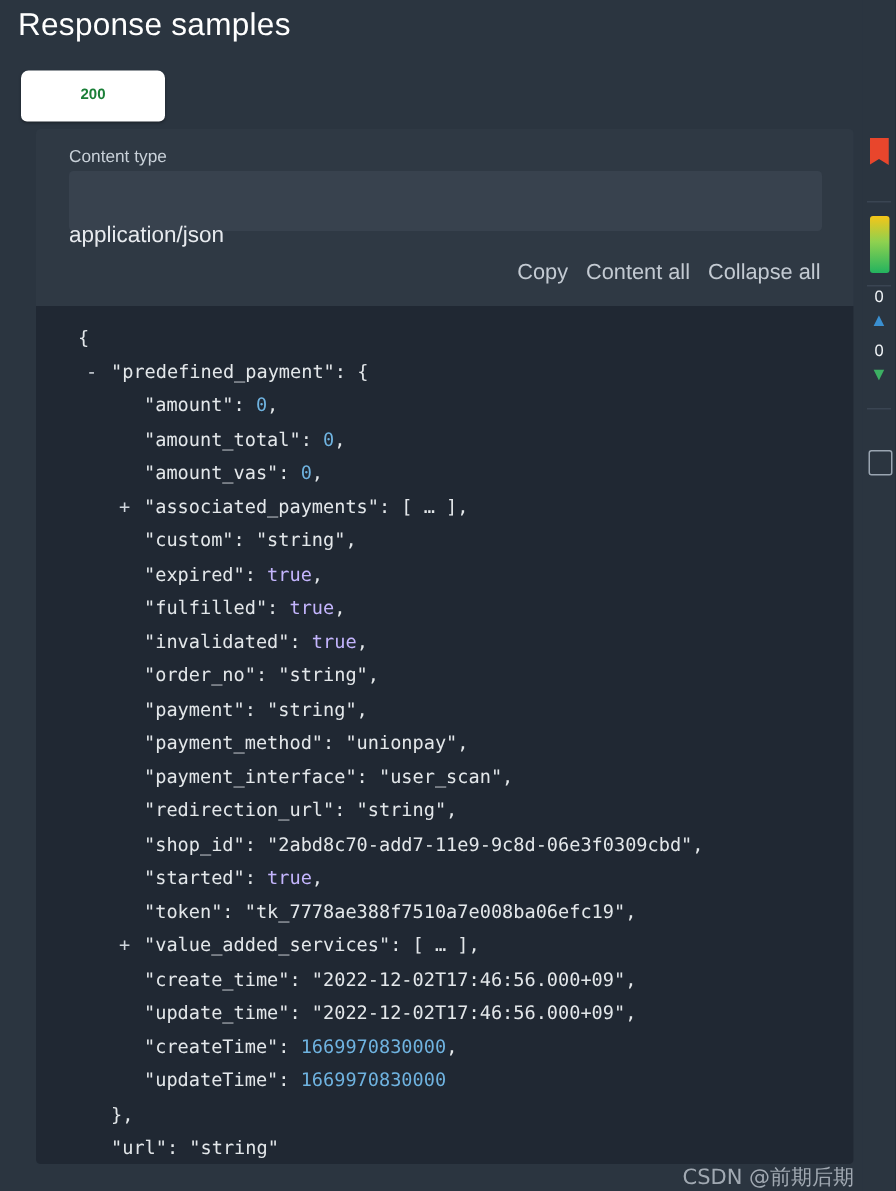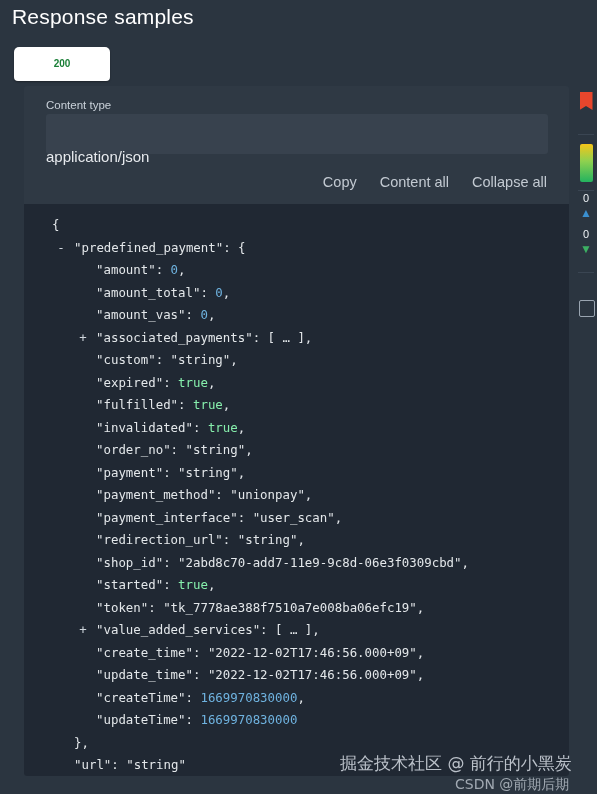--- a/index.html
+++ b/index.html
@@ -51,21 +51,21 @@
     border-radius:3px;
   }
   .ct-value{
     position:absolute;left:22px;top:34px;
     font-size:15px;color:#e7eaee;margin-top:28px;
   }
 
   
   .toolbar{
     position:absolute;right:22px;top:88px;
-    display:flex;gap:23px;
+    display:flex;gap:12px;
     font-size:14.5px;color:#c3cad2;
   }
   .toolbar span{cursor:pointer;}
 
   
   .code{
     position:absolute;left:0px;top:118px;
     width:545px;height:572px;
     background:#202833;
     border-radius:0 0 3px 3px;
@@ -77,21 +77,21 @@
     font-size:12.4px;line-height:22.5px;
     color:#e3e7ea;
     white-space:pre;
   }
   .ln{display:block;height:22.5px;position:relative;}
   .tog{
     position:absolute;width:10px;text-align:center;
     color:#cfd6dd;
   }
   .n{color:#6fb3e0;}
-  .b{color:#86efac;}
+  .b{color:#c4b5fd;}
 
   
   .strip{
     position:absolute;right:0;top:0;
     width:22px;height:794px;
     background:#2b3540;
   }
   .strip .ic{position:absolute;left:1px;width:20px;text-align:center;}
   .flag{
     top:92px;height:26px;
@@ -174,16 +174,15 @@
         <span class="arrow up">▲</span>
       </div>
     <div class="vote" style="top:228px;">0</div>
     <div class="vote" style="top:244px;">
         <span class="arrow down">▼</span>
       </div>
     <div class="sep" style="top:272px;"></div>
     <div class="book"></div>
   </div>
 
-  <div class="wm-main">掘金技术社区 @ 前行的小黑炭</div>
   <div class="wm-sub">CSDN @前期后期</div>
 
 </div>
 
 </body></html>

